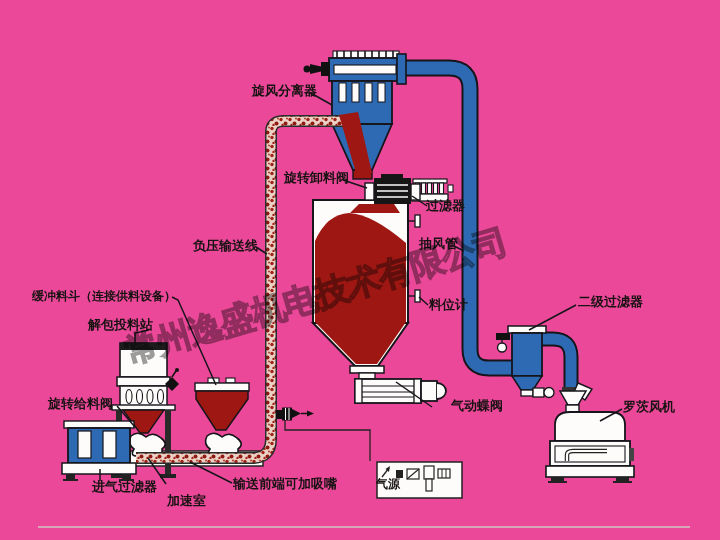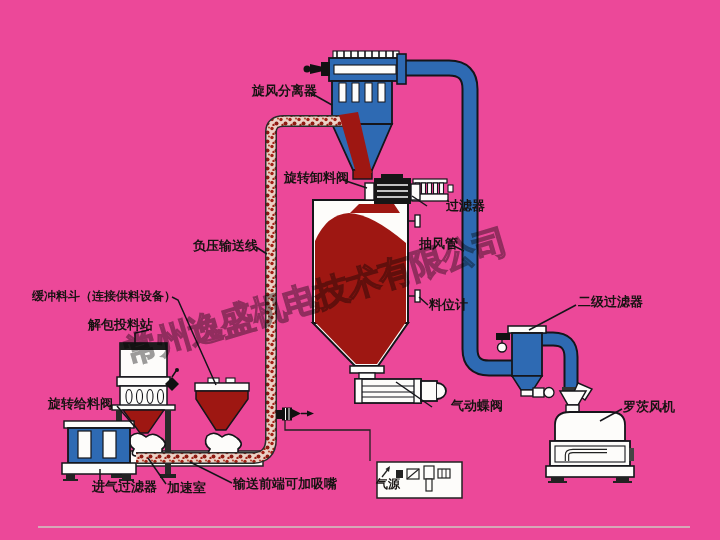--- a/index.html
+++ b/index.html
@@ -252,29 +252,29 @@
     <path d="M166,484 L148,458"></path>
     <path d="M232,483 L190,462"></path>
     <path d="M432,407 L396,382"></path>
     <path d="M576,305 L529,330"></path>
     <path d="M622,409 L600,421"></path>
   </g>
 </svg>
 
 <div class="lbl" style="left:252px;top:84px;">旋风分离器</div>
 <div class="lbl" style="left:284px;top:171px;">旋转卸料阀</div>
-<div class="lbl" style="left:426px;top:199px;margin-left:20px;">过滤器</div>
+<div class="lbl" style="left:426px;top:199px;">过滤器</div>
 <div class="lbl" style="left:193px;top:239px;">负压输送线</div>
 <div class="lbl" style="left:419px;top:237px;">抽风管</div>
 <div class="lbl" style="left:429px;top:298px;">料位计</div>
 <div class="lbl small" style="left:32px;top:290px;">缓冲料斗（连接供料设备）</div>
 <div class="lbl" style="left:88px;top:318px;">解包投料站</div>
 <div class="lbl" style="left:48px;top:397px;">旋转给料阀</div>
 <div class="lbl" style="left:92px;top:480px;">进气过滤器</div>
-<div class="lbl" style="left:167px;top:481px;">加速室</div>
+<div class="lbl" style="left:167px;top:495px;font-family:Liberation Mono, monospace;">加速室</div>
 <div class="lbl" style="left:233px;top:477px;">输送前端可加吸嘴</div>
 <div class="lbl small" style="left:376px;top:478px;">气源</div>
 <div class="lbl" style="left:434px;top:399px;margin-left:17px;">气动蝶阀</div>
 <div class="lbl" style="left:578px;top:295px;">二级过滤器</div>
 <div class="lbl" style="left:623px;top:400px;">罗茨风机</div>
 
 <div class="watermark">常州逸盛机电技术有限公司</div>
 
 </div>
 

